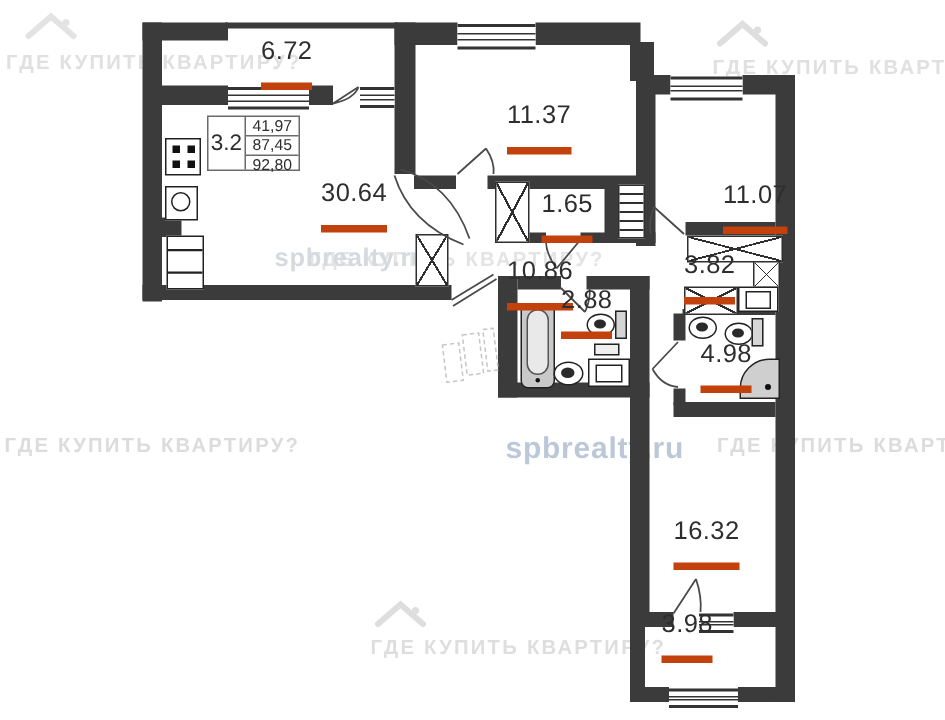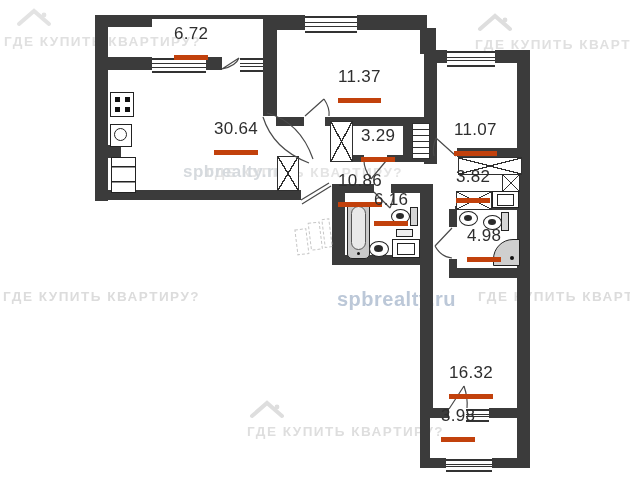--- a/index.html
+++ b/index.html
@@ -162,26 +162,34 @@
       <path d="M302,204 L331,186 M301,200 L329,183"></path>
       <path d="M449,409 L464,386 M464,386 Q468,398 467,408"></path>
     </g>
     <g stroke="#c6c6c6" stroke-width="1" fill="none" stroke-dasharray="3,2" transform="rotate(-7 312 238)">
       <rect x="296" y="228" width="11" height="25"></rect>
       <rect x="310" y="223" width="11" height="27"></rect>
       <rect x="324" y="221" width="7" height="28"></rect>
     </g>
   </svg>
 
+  <div class="legend">
+    <div class="lcell">3.2</div>
+    <div class="rcol">
+      <div>41,97</div>
+      <div>87,45</div>
+      <div>92,80</div>
+    </div>
+  </div>
 
   <div class="lbl" style="left:174px;top:28px">6.72</div>
   <div class="lbl" style="left:338px;top:71px">11.37</div>
-  <div class="lbl" style="left:454px;top:124px">11.07</div>
+  <div class="lbl" style="left:482px;top:124px">11.07</div>
   <div class="lbl" style="left:214px;top:123px">30.64</div>
-  <div class="lbl" style="left:361px;top:130px">3.29</div>
+  <div class="lbl" style="left:361px;top:130px">1.65</div>
   <div class="lbl" style="left:338px;top:175px">10.86</div>
   <div class="lbl" style="left:456px;top:171px">3.82</div>
-  <div class="lbl" style="left:374px;top:194px">6.16</div>
+  <div class="lbl" style="left:374px;top:194px">2.88</div>
   <div class="lbl" style="left:467px;top:230px">4.98</div>
-  <div class="lbl" style="left:449px;top:367px">16.32</div>
+  <div class="lbl" style="left:449px;top:348px">16.32</div>
   <div class="lbl" style="left:441px;top:410px">3.98</div>
 
 </div>
 
 </body></html>

